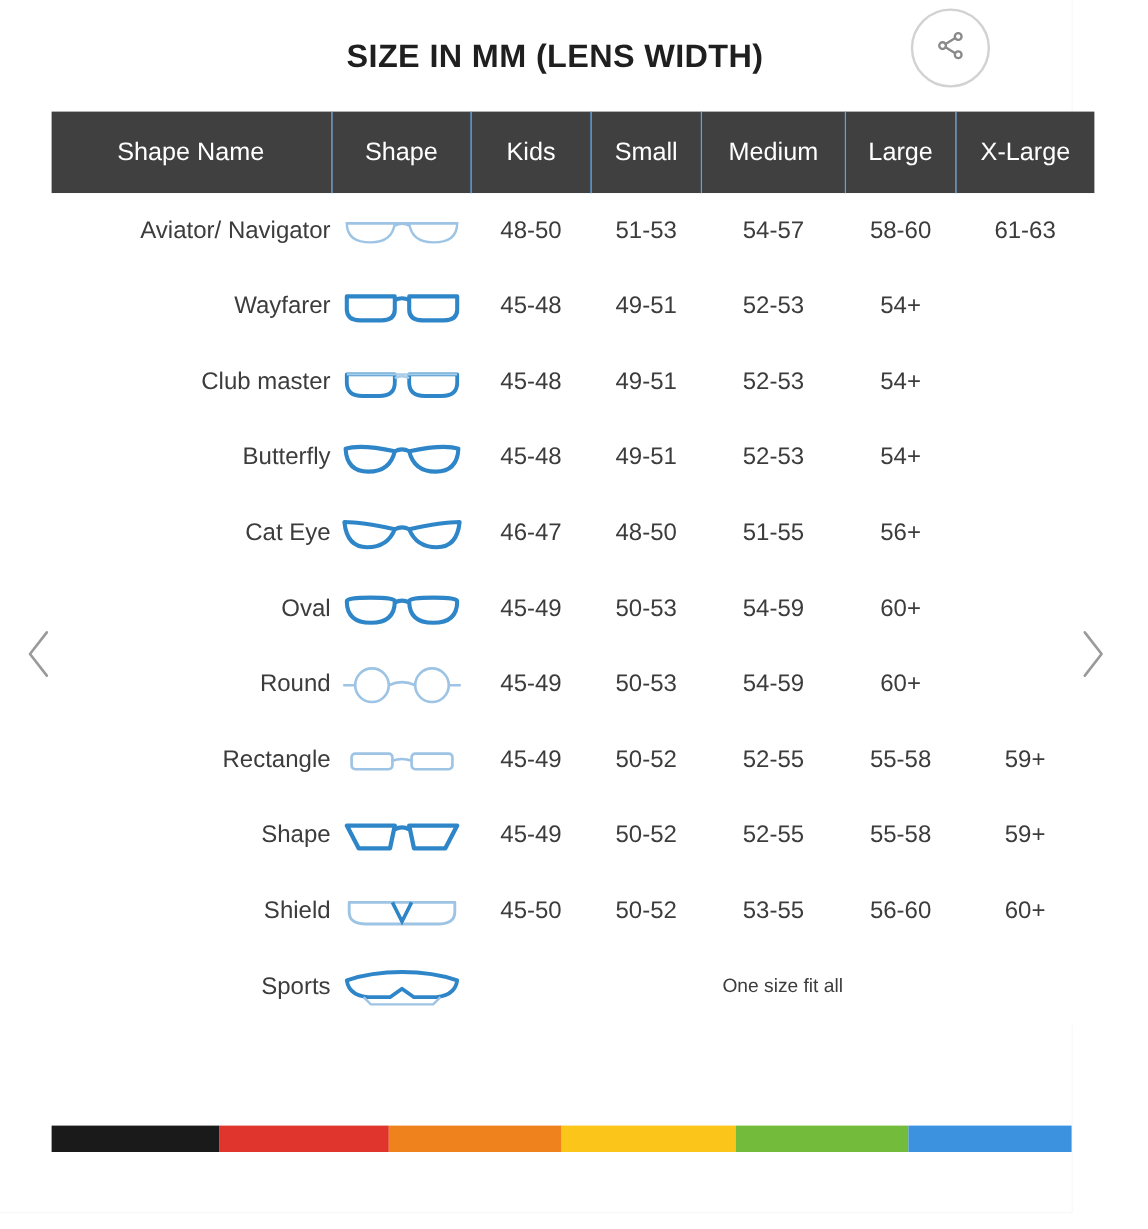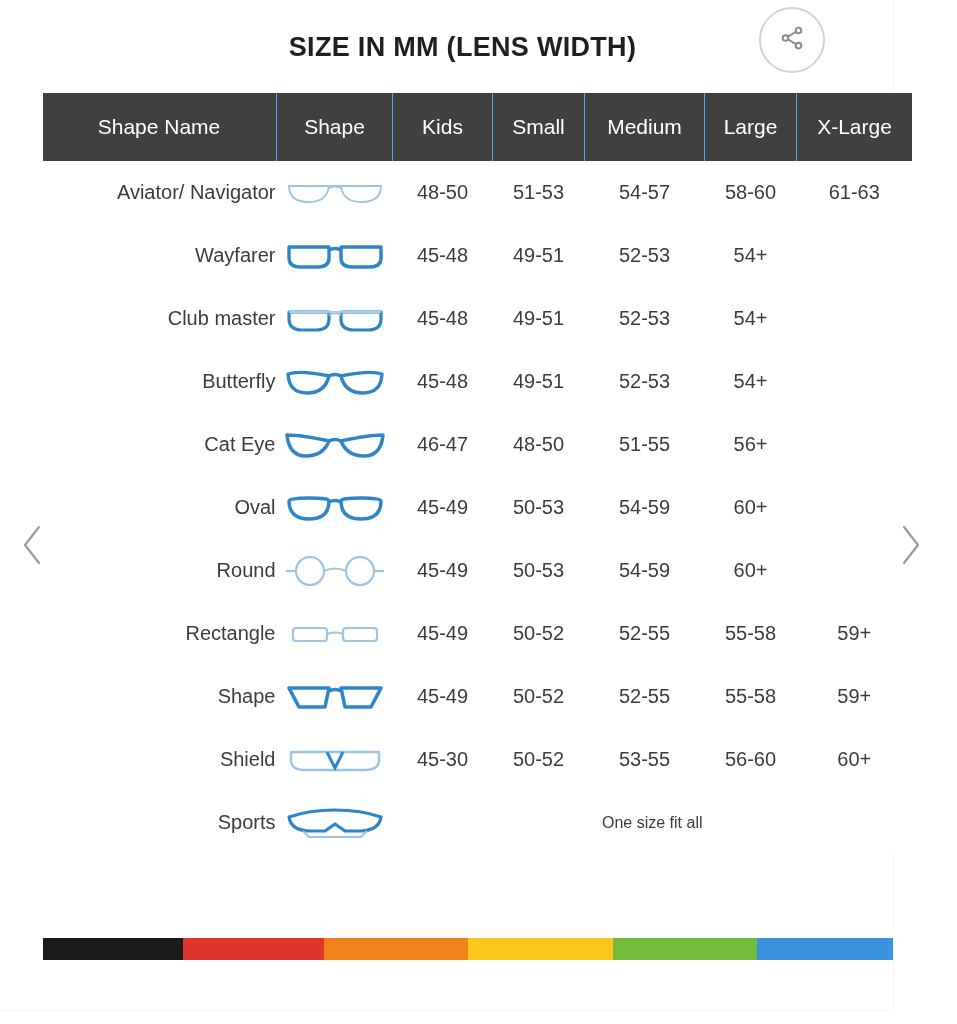--- a/index.html
+++ b/index.html
@@ -390,21 +390,21 @@
               <svg class="glyph" width="104" height="40" viewBox="0 0 104 40">
                 <g fill="none" stroke="#9dc4e4" stroke-width="2.4" stroke-linejoin="round">
                   <path d="M8 12 h88 v8 q0 10 -14 10 h-60 q-14 0 -14 -10 z"></path>
                 </g>
                 <g fill="none" stroke="#2e86c8" stroke-width="3">
                   <path d="M44 12 l8 16 l8 -16"></path>
                 </g>
               </svg>
             </span>
           </td>
-          <td class="num">45-30</td>
+          <td class="num">45-50</td>
           <td class="num">50-52</td>
           <td class="num">53-55</td>
           <td class="num">56-60</td>
           <td class="num">60+</td>
         </tr>
 
         <tr>
           <td class="name">Sports</td>
           <td class="shape">
             <span>

